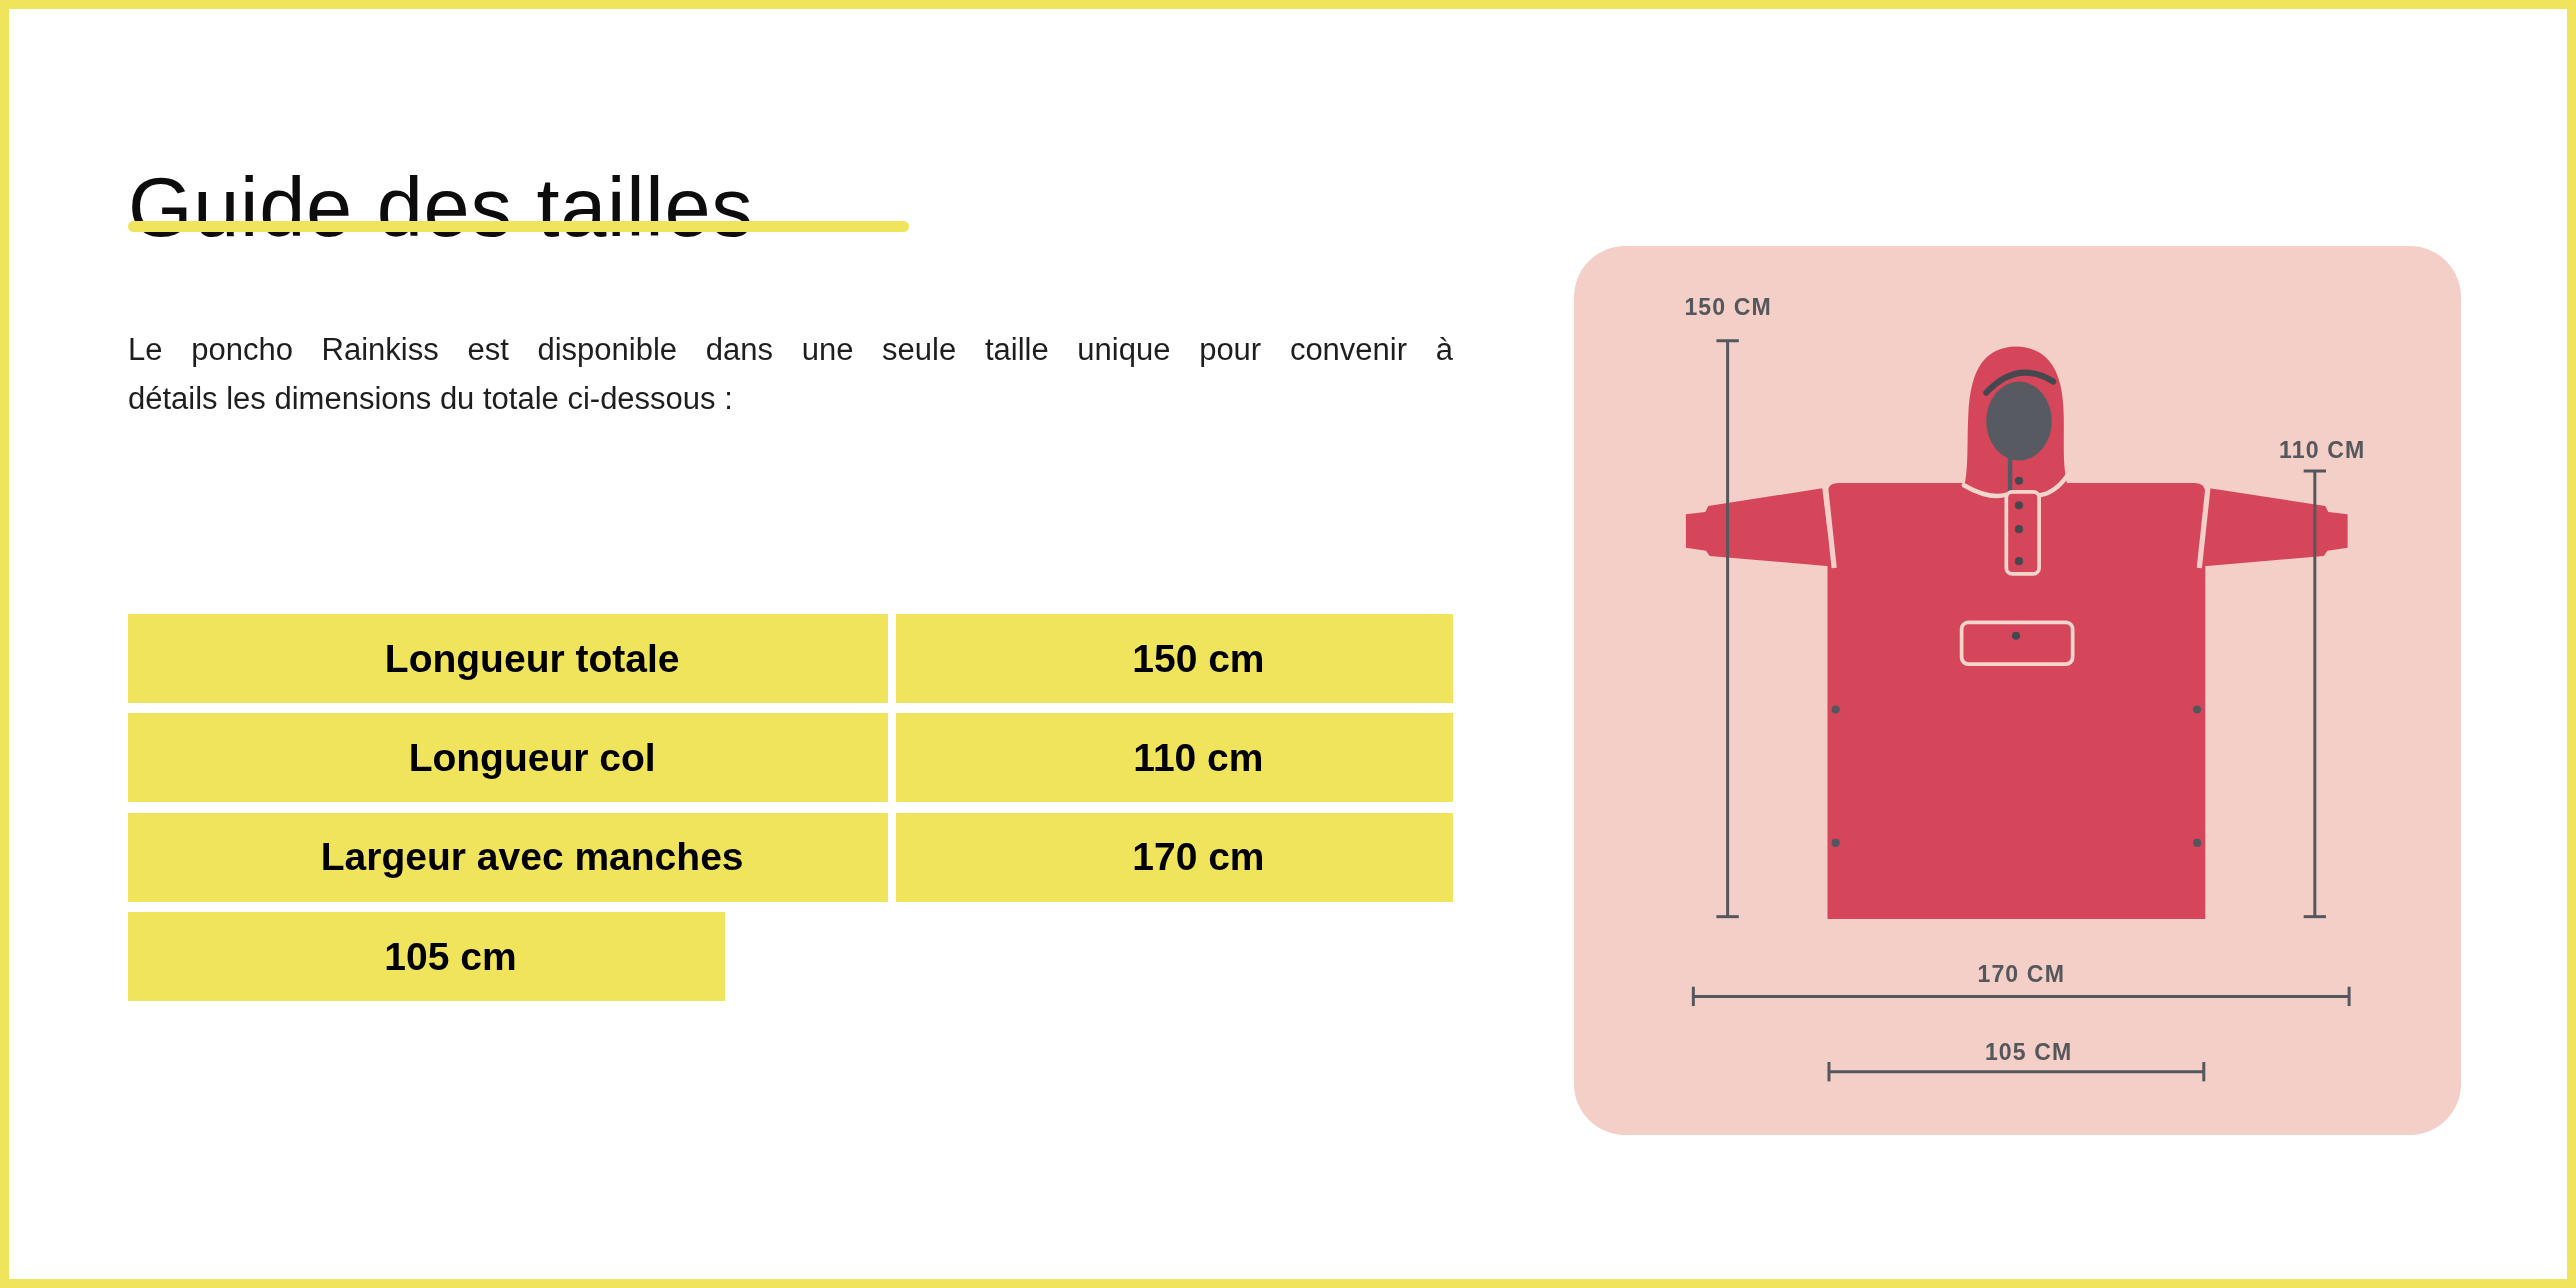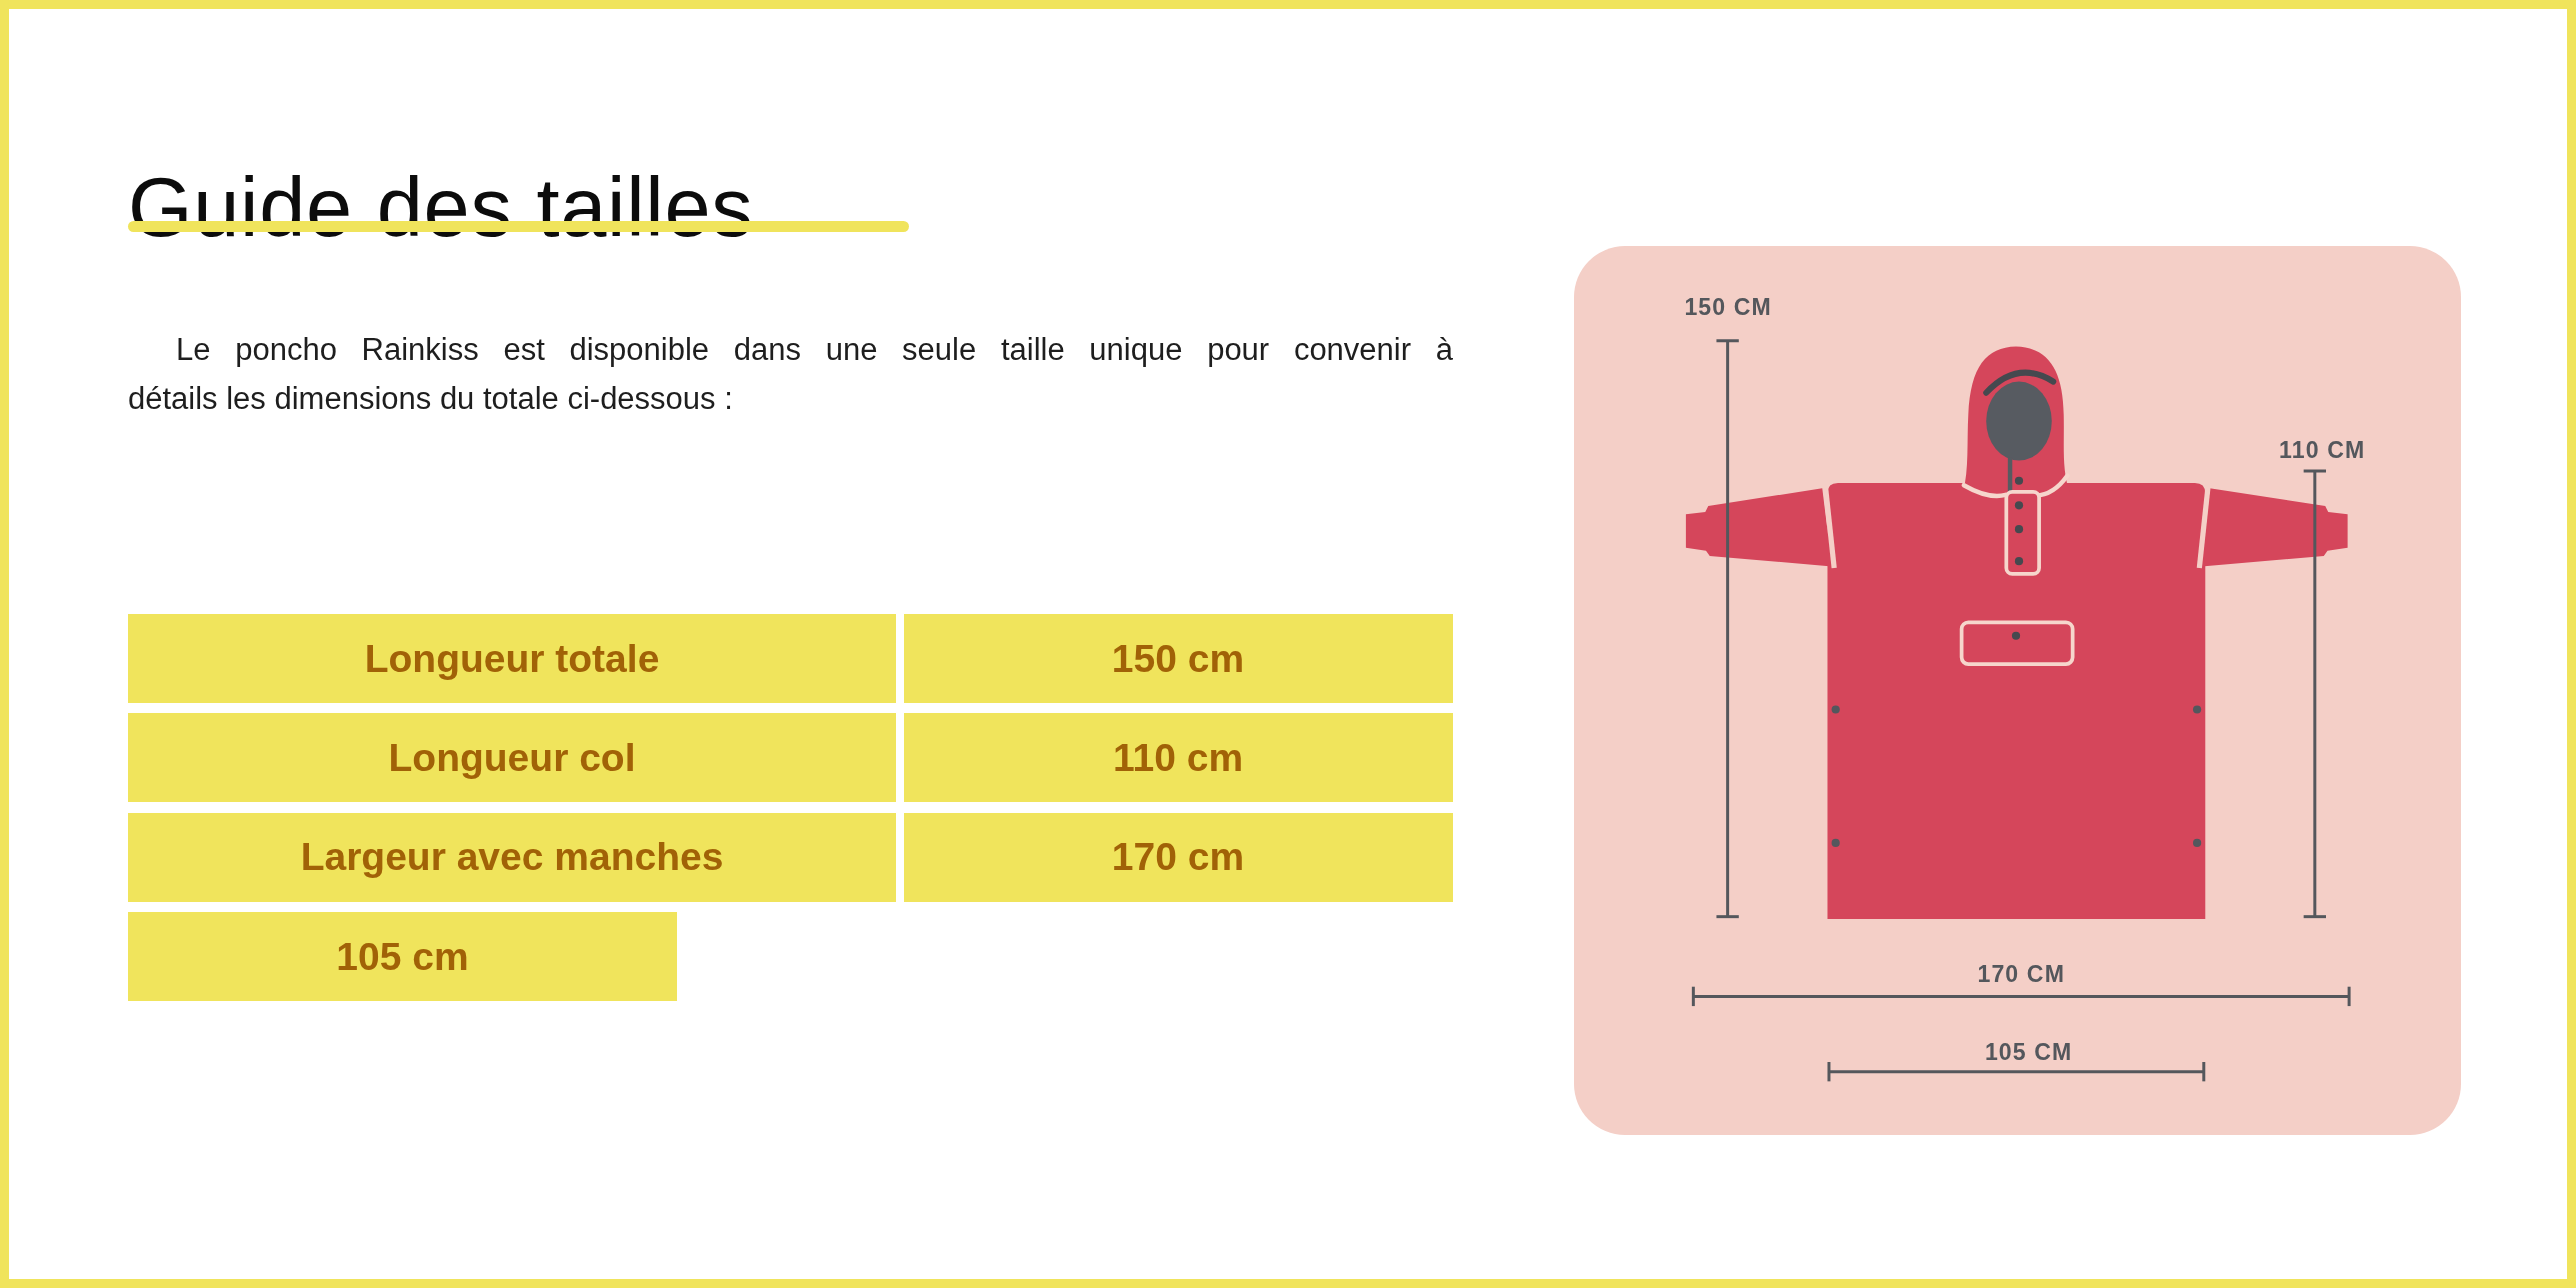--- a/index.html
+++ b/index.html
@@ -22,31 +22,31 @@
   }
   .title-underline{
     position:absolute;left:128px;top:221px;
     width:781px;height:11.2px;border-radius:6px;
     background:#F0E45C;
   }
   .intro{
     position:absolute;left:128px;top:325px;width:1325px;
     font-size:31px;line-height:49px;color:#1E1E1E;
   }
-  .intro .just{text-align:justify;text-align-last:justify;margin-left:48px;}
+  .intro .just{text-align:justify;text-align-last:justify;}
   .size-table{
     position:absolute;left:128px;top:614px;width:1325px;
   }
   .size-row{
     display:flex;margin-bottom:10.4px;
   }
   .cell{
     background:#F0E45C;height:89px;
     display:flex;align-items:center;justify-content:center;
-    font-size:39px;font-weight:700;color:#a16207;
+    font-size:39px;font-weight:700;color:#000000;padding-left:48px;
   }
   .cell.label{width:768px;margin-right:7.5px;}
   .cell.value{width:549px;}
   .diagram-panel{
     position:absolute;left:1574px;top:246px;
     width:887px;height:889px;border-radius:51px;
     background:#F4CFC7;overflow:hidden;
   }
   .diagram-panel svg{display:block;width:887px;height:889px;}
   .dim-label{

